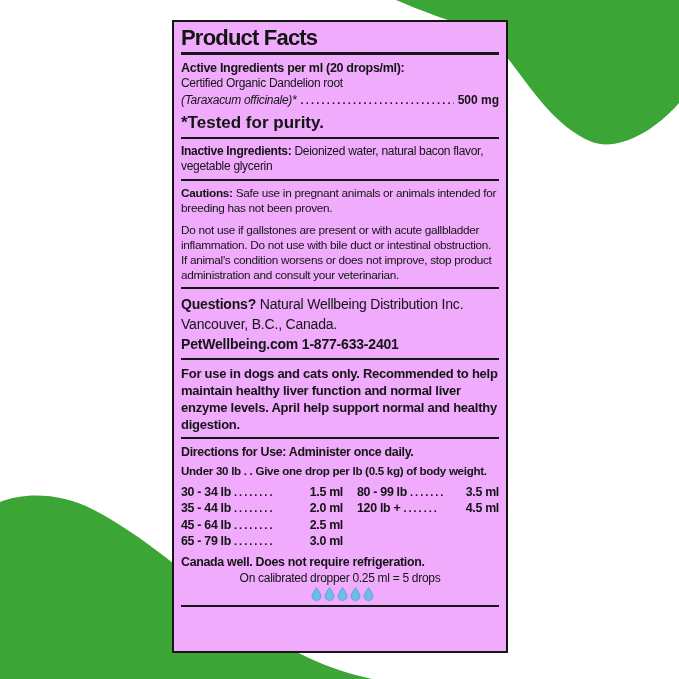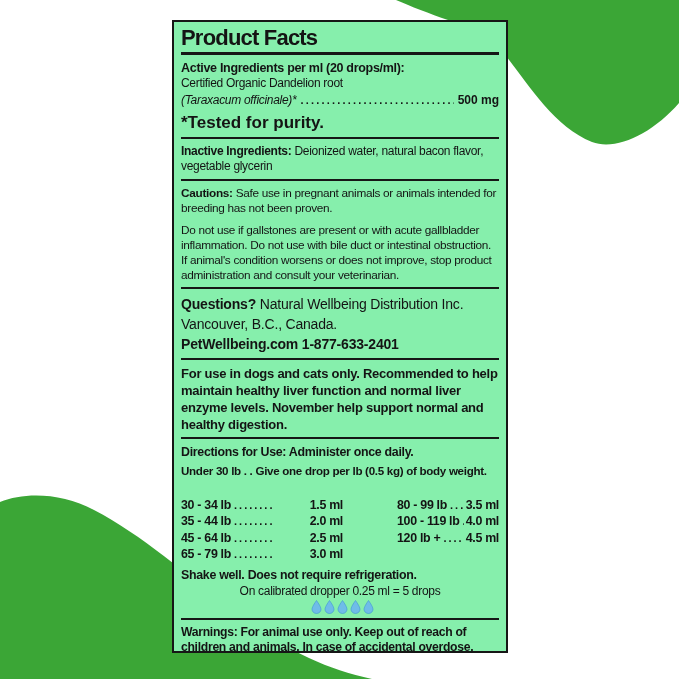--- a/index.html
+++ b/index.html
@@ -5,21 +5,21 @@
   html,body{margin:0;padding:0;}
   body{
     width:679px;height:679px;position:relative;overflow:hidden;
     background:#ffffff;color:#141414;
     font-family:"Liberation Sans", sans-serif;
     -webkit-font-smoothing:antialiased;
   }
   .blob-layer{position:absolute;left:0;top:0;width:679px;height:679px;z-index:0;}
   .panel{
     position:absolute;left:172px;top:20px;width:336px;height:633px;
-    box-sizing:border-box;background:#86efac;border:2.5px solid #161616;
+    box-sizing:border-box;background:#f0abfc;border:2.5px solid #161616;
     padding:3px 7px 4px 7px;z-index:1;overflow:hidden;
     display:flex;flex-direction:column;
   }
   .rule{height:2px;background:#161616;flex:0 0 auto;}
   .rule.thick{height:3px;}
   .title{
     font-size:22px;font-weight:bold;letter-spacing:-0.8px;
     padding:1px 0 3px 0;line-height:1.05;
   }
   .sec{padding:5px 0 4px 0;}
@@ -33,21 +33,21 @@
     font-weight:bold;margin:0 4px;font-size:11px;
   }
   .purity{margin-top:5px;font-size:17px;}
   .caut{font-size:11.8px;line-height:15px;letter-spacing:-0.3px;}
   .caut p{margin:0 0 7px 0;}
   .caut p:last-child{margin-bottom:0;}
   .quest{font-size:14px;line-height:20px;letter-spacing:-0.2px;}
   .use{font-size:13px;line-height:17px;font-weight:bold;letter-spacing:-0.25px;}
   .dir-head{font-size:12.4px;line-height:17px;font-weight:bold;letter-spacing:-0.3px;}
   .under30{font-size:11.6px;line-height:16px;font-weight:bold;letter-spacing:-0.3px;margin-top:2px;}
-  .dose-cols{display:flex;margin-top:18px;gap:40px;}
+  .dose-cols{display:flex;margin-top:5px;}
   .dose-col-left{width:162px;margin-right:14px;flex:0 0 auto;}
   .dose-col-right{flex:1;}
   .dose-row{display:flex;align-items:baseline;font-weight:bold;font-size:12.4px;line-height:16.5px;letter-spacing:-0.3px;}
   .dose-dots{flex:1;overflow:hidden;white-space:nowrap;letter-spacing:2px;margin:0 3px;font-size:11px;}
   .dose-val{white-space:nowrap;}
   .shake{font-size:12.4px;font-weight:bold;line-height:16px;letter-spacing:-0.3px;margin-top:4px;}
   .dropper-row{display:flex;align-items:center;font-size:12px;line-height:17px;letter-spacing:-0.3px;flex-direction:column;}
   .drops{display:inline-flex;margin-left:5px;gap:2px;align-items:flex-end;}
   .drops svg{display:block;}
   .warn{font-size:12.2px;line-height:15.6px;font-weight:bold;letter-spacing:-0.3px;}
@@ -96,21 +96,21 @@
     <p>Do not use if gallstones are present or with acute gallbladder inflammation.  Do not use with bile duct or intestinal obstruction. If animal's condition worsens or does not improve, stop product administration and consult your veterinarian.</p>
   </div>
   <div class="rule"></div>
 
   <div class="sec quest">
     <div><span class="b">Questions?</span> <span>Natural Wellbeing Distribution Inc. Vancouver, B.C., Canada.</span></div>
     <div class="b">PetWellbeing.com  1-877-633-2401</div>
   </div>
   <div class="rule"></div>
 
-  <div class="sec use">For use in dogs and cats only. Recommended to help maintain healthy liver function and normal liver enzyme levels. November help support normal and healthy digestion.</div>
+  <div class="sec use">For use in dogs and cats only. Recommended to help maintain healthy liver function and normal liver enzyme levels. April help support normal and healthy digestion.</div>
   <div class="rule"></div>
 
   <div class="sec">
     <div class="dir-head">Directions for Use: Administer once daily.</div>
     <div class="under30">Under 30 lb . .  Give one drop per lb (0.5 kg) of body weight.</div>
     <div class="dose-cols">
       <div class="dose-col-left">
         <div class="dose-row">
             <span class="dose-range">30 - 34 lb</span>
             <span class="dose-dots">........</span>
@@ -132,32 +132,27 @@
             <span class="dose-val">3.0 ml</span>
           </div>
       </div>
       <div class="dose-col-right">
         <div class="dose-row">
             <span class="dose-range">80 - 99 lb</span>
             <span class="dose-dots">.......</span>
             <span class="dose-val">3.5 ml</span>
           </div>
         <div class="dose-row">
-            <span class="dose-range">100 - 119 lb</span>
-            <span class="dose-dots">.....</span>
-            <span class="dose-val">4.0 ml</span>
-          </div>
-        <div class="dose-row">
             <span class="dose-range">120 lb +</span>
             <span class="dose-dots">.......</span>
             <span class="dose-val">4.5 ml</span>
           </div>
       </div>
     </div>
-    <div class="shake">Shake well. Does not require refrigeration.</div>
+    <div class="shake">Canada well. Does not require refrigeration.</div>
     <div class="dropper-row">
       <span>On calibrated dropper 0.25 ml = 5 drops</span>
       <span class="drops">
         <svg width="11" height="14" viewBox="0 0 11 14">
             <path stroke="#3E96D1" stroke-width="0.6" d="M5.5 0.5 C5.5 0.5 1 6.6 1 9.2 a4.5 4.3 0 0 0 9 0 C10 6.6 5.5 0.5 5.5 0.5 Z" fill="#6FBCE8"></path>
           </svg>
         <svg width="11" height="14" viewBox="0 0 11 14">
             <path stroke="#3E96D1" stroke-width="0.6" d="M5.5 0.5 C5.5 0.5 1 6.6 1 9.2 a4.5 4.3 0 0 0 9 0 C10 6.6 5.5 0.5 5.5 0.5 Z" fill="#6FBCE8"></path>
           </svg>
         <svg width="11" height="14" viewBox="0 0 11 14">
@@ -167,18 +162,14 @@
             <path stroke="#3E96D1" stroke-width="0.6" d="M5.5 0.5 C5.5 0.5 1 6.6 1 9.2 a4.5 4.3 0 0 0 9 0 C10 6.6 5.5 0.5 5.5 0.5 Z" fill="#6FBCE8"></path>
           </svg>
         <svg width="11" height="14" viewBox="0 0 11 14">
             <path stroke="#3E96D1" stroke-width="0.6" d="M5.5 0.5 C5.5 0.5 1 6.6 1 9.2 a4.5 4.3 0 0 0 9 0 C10 6.6 5.5 0.5 5.5 0.5 Z" fill="#6FBCE8"></path>
           </svg>
       </span>
     </div>
   </div>
   <div class="rule"></div>
 
-  <div class="sec warn">
-    <span>Warnings:</span>
-    <span>For animal use only. Keep out of reach of children and animals. In case of accidental overdose, contact a health professional immediately.</span>
-  </div>
 
 </div>
 
 </body></html>

